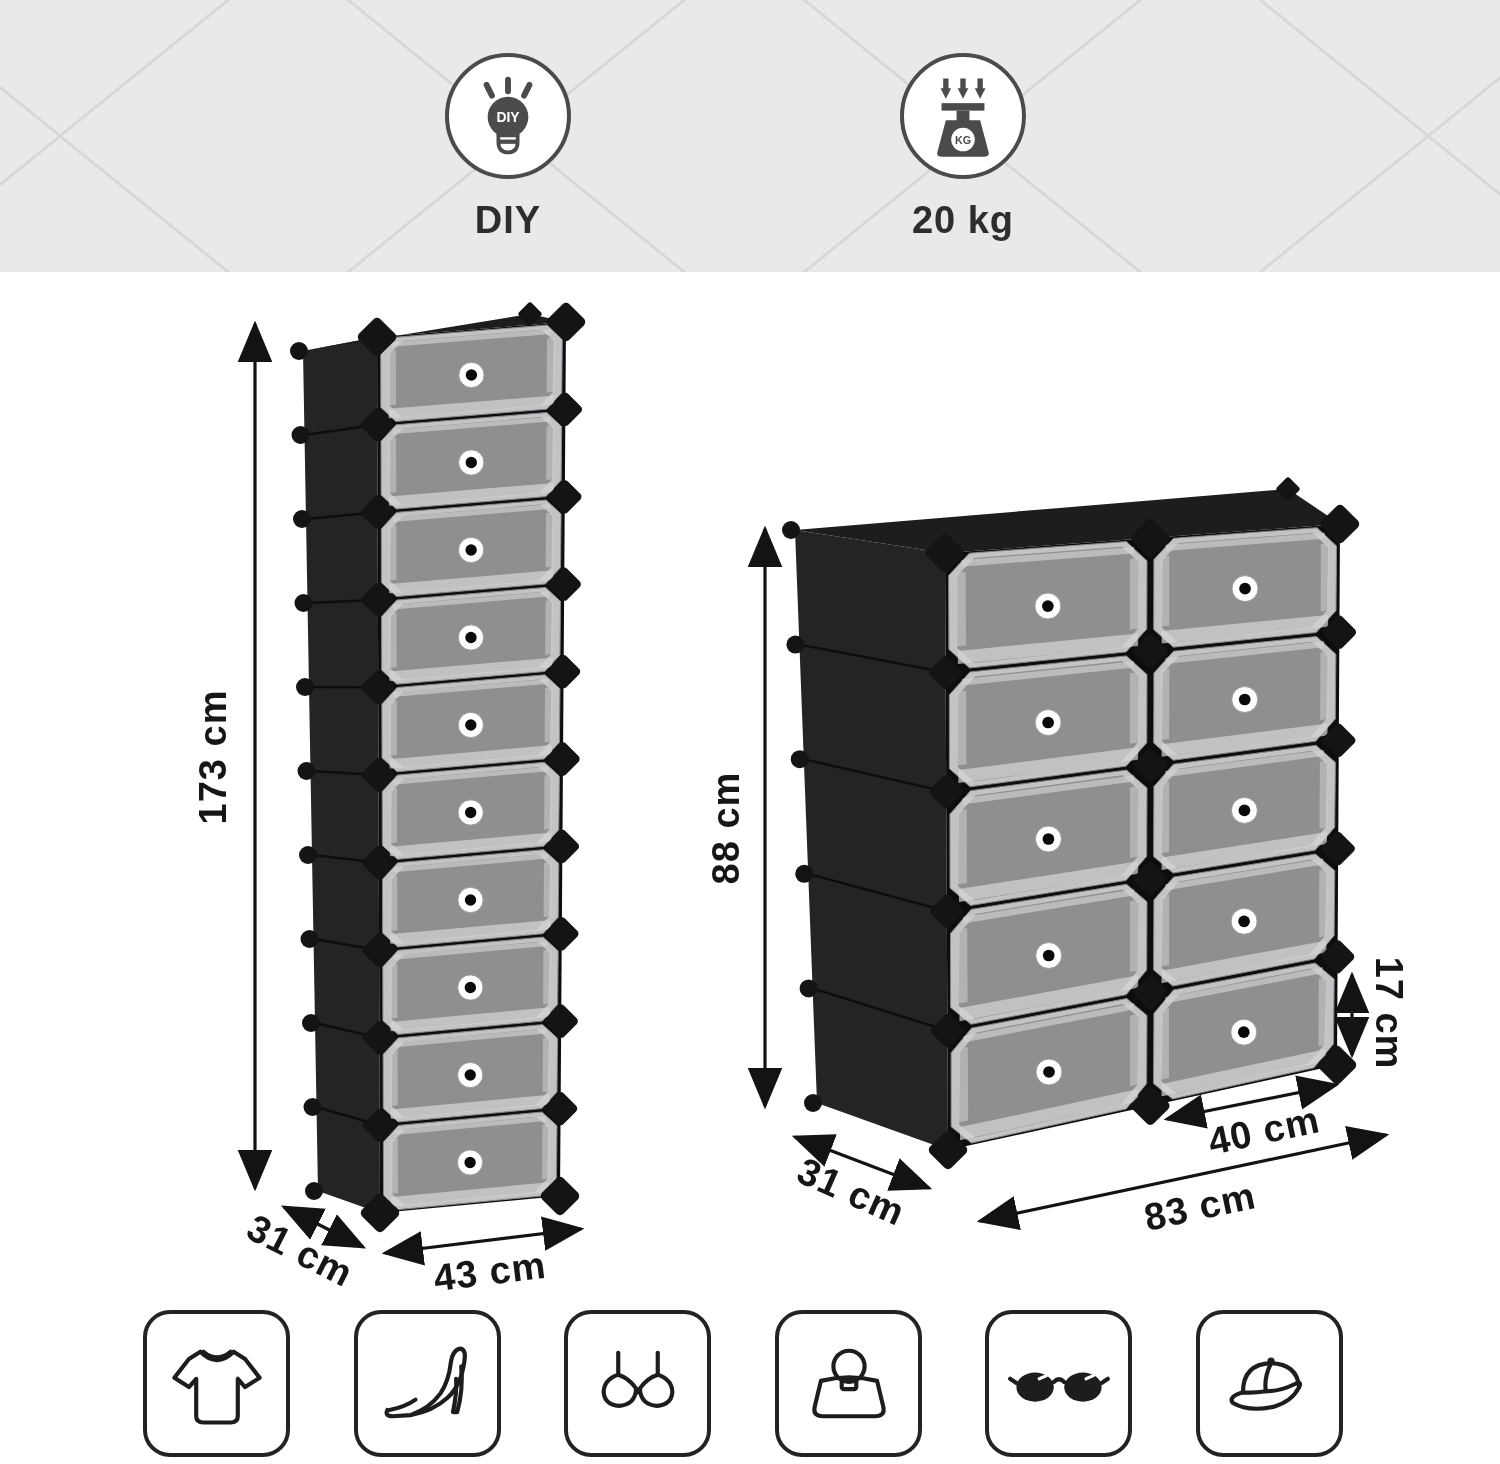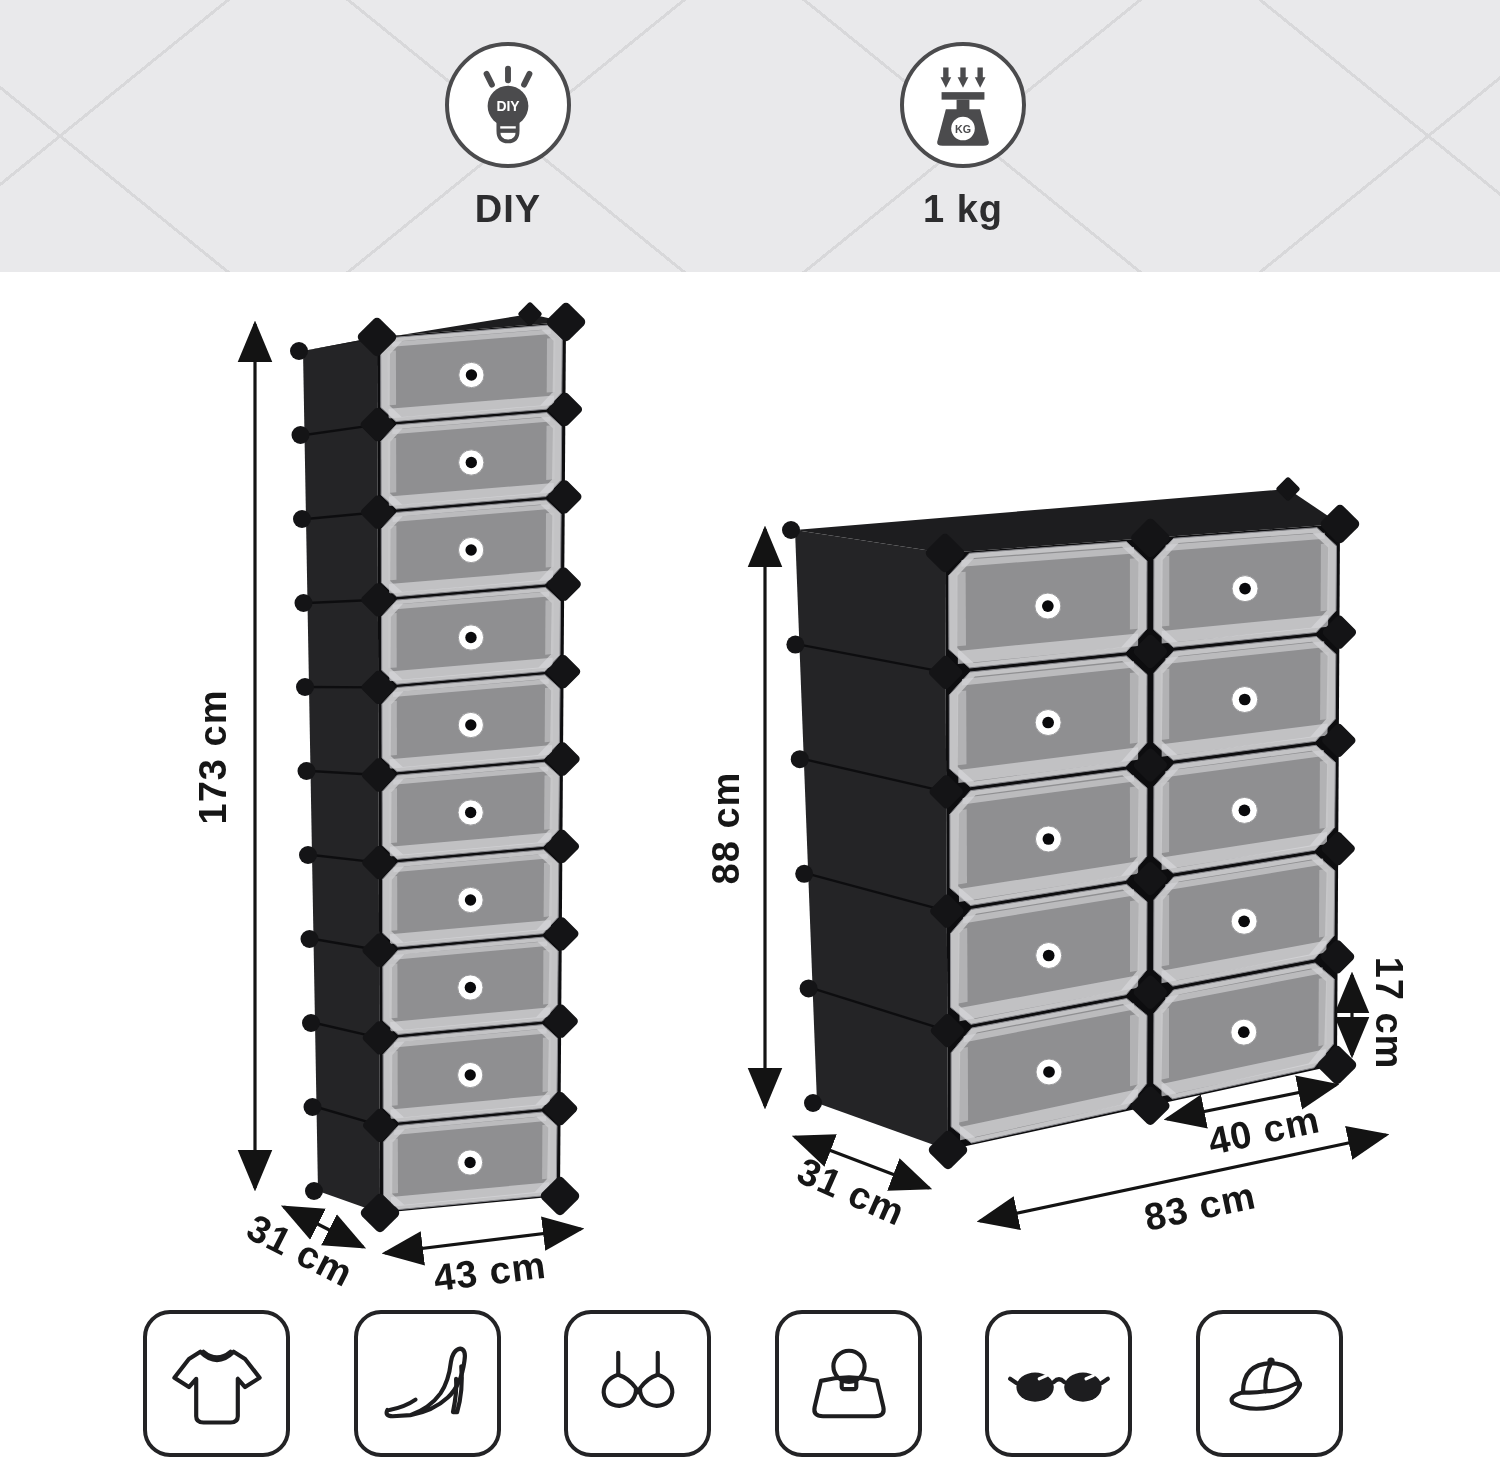--- a/index.html
+++ b/index.html
@@ -5,21 +5,21 @@
   html,body{margin:0;padding:0;background:#fff;}
   .stage{position:relative;width:1500px;height:1464px;background:#fff;overflow:hidden;
          font-family:"Liberation Sans",sans-serif;}
 
   
   .banner{position:absolute;left:0;top:0;width:1500px;height:272px;
     background-color:#e9e9eb;
     background-image:
       repeating-linear-gradient(39deg,transparent 0 142px,#d8d8da 142px 145px,transparent 145px 287px),
       repeating-linear-gradient(141deg,transparent 0 142px,#d8d8da 142px 145px,transparent 145px 287px);}
-  .badge{position:absolute;top:42px;width:220px;display:flex;flex-direction:column;
+  .badge{position:absolute;top:53px;width:220px;display:flex;flex-direction:column;
          align-items:center;}
   .badge-circle{width:126px;height:126px;border-radius:50%;background:#fff;
          border:4px solid #4b4b4d;box-sizing:border-box;display:flex;
          align-items:center;justify-content:center;}
   .badge-label{margin-top:20px;font-size:38px;font-weight:700;color:#2d2d2f;letter-spacing:1px;}
 
   
   #scene{position:absolute;left:0;top:0;}
   .dim{position:absolute;font-size:38px;font-weight:600;color:#161616;
        white-space:nowrap;letter-spacing:1px;}
@@ -67,21 +67,21 @@
               <path d="M37,16 L47,16 L42,26 Z"></path>
               <path d="M53,16 L63,16 L58,26 Z"></path>
             <rect x="22" y="30" width="40" height="7"></rect>
             <rect x="36" y="37" width="12" height="10"></rect>
             <path d="M26,46 L58,46 L66,76 Q67,80 61,80 L23,80 Q17,80 18,76 Z"></path>
           </g>
           <circle cx="42" cy="64" r="11" fill="#ffffff"></circle>
           <text x="42" y="68" text-anchor="middle" font-size="10" font-weight="bold" font-family="Liberation Sans, sans-serif" fill="#4b4b4d">KG</text>
         </svg>
       </div>
-      <div class="badge-label">1 kg</div>
+      <div class="badge-label">20 kg</div>
     </div>
   </div>
 
   <svg id="scene" width="1500" height="1464">
     <defs>
       <marker id="ah" viewBox="0 0 12 10" markerWidth="13" markerHeight="11" refX="11" refY="5" orient="auto-start-reverse">
         <path d="M0,0 L12,5 L0,10 Z" fill="#131313"></path>
       </marker>
     </defs>
     <g id="cabinets">

